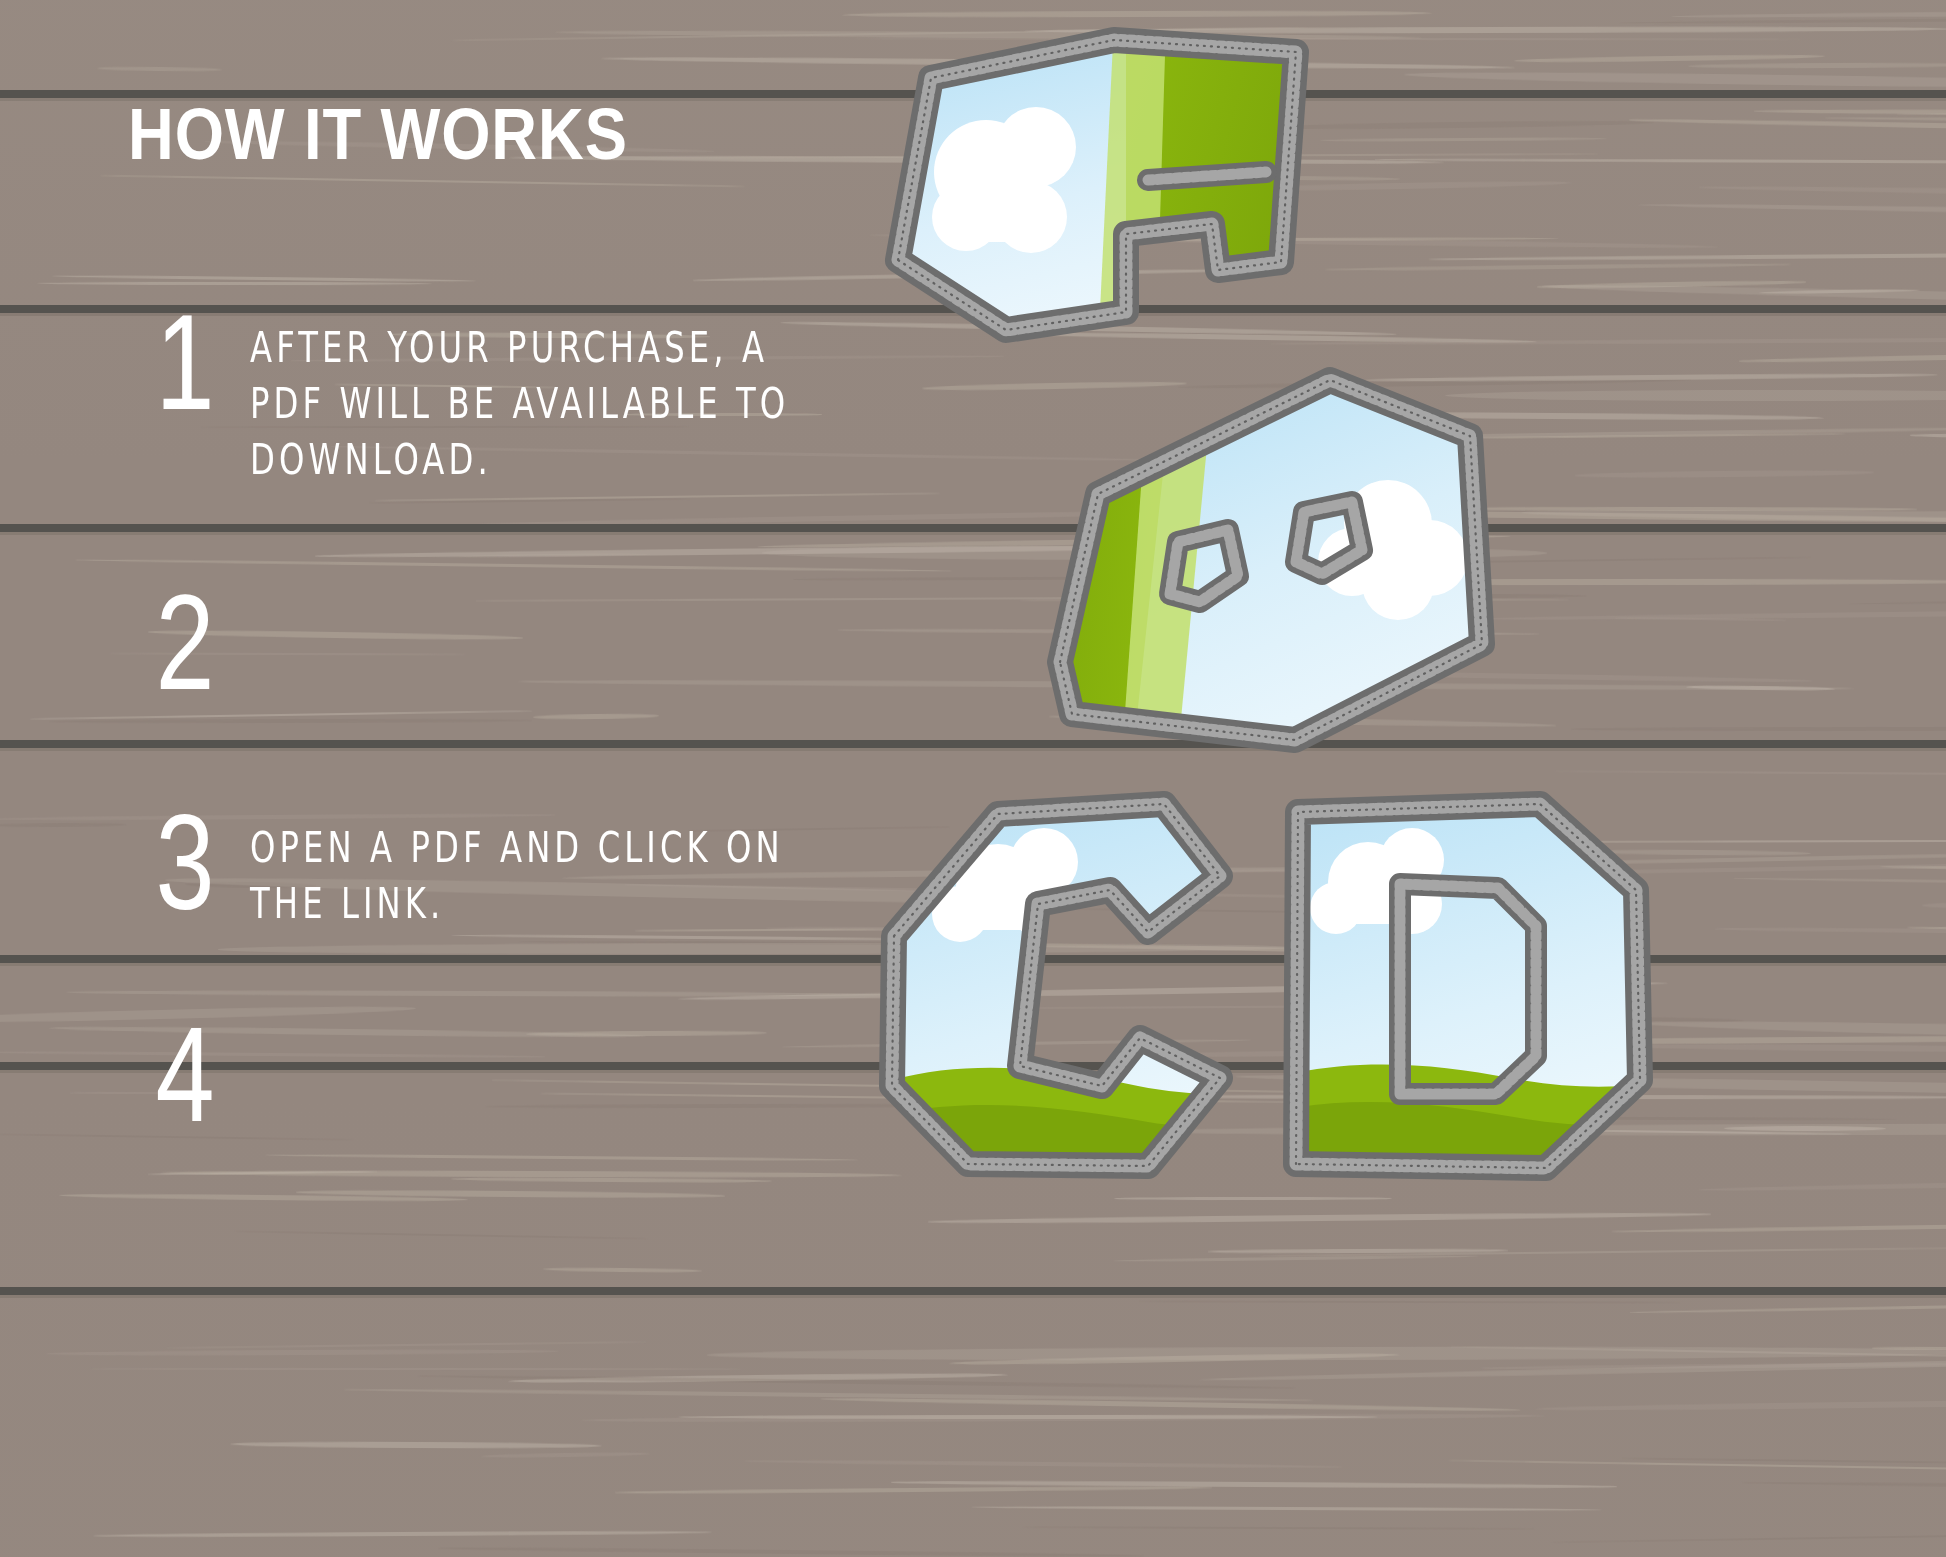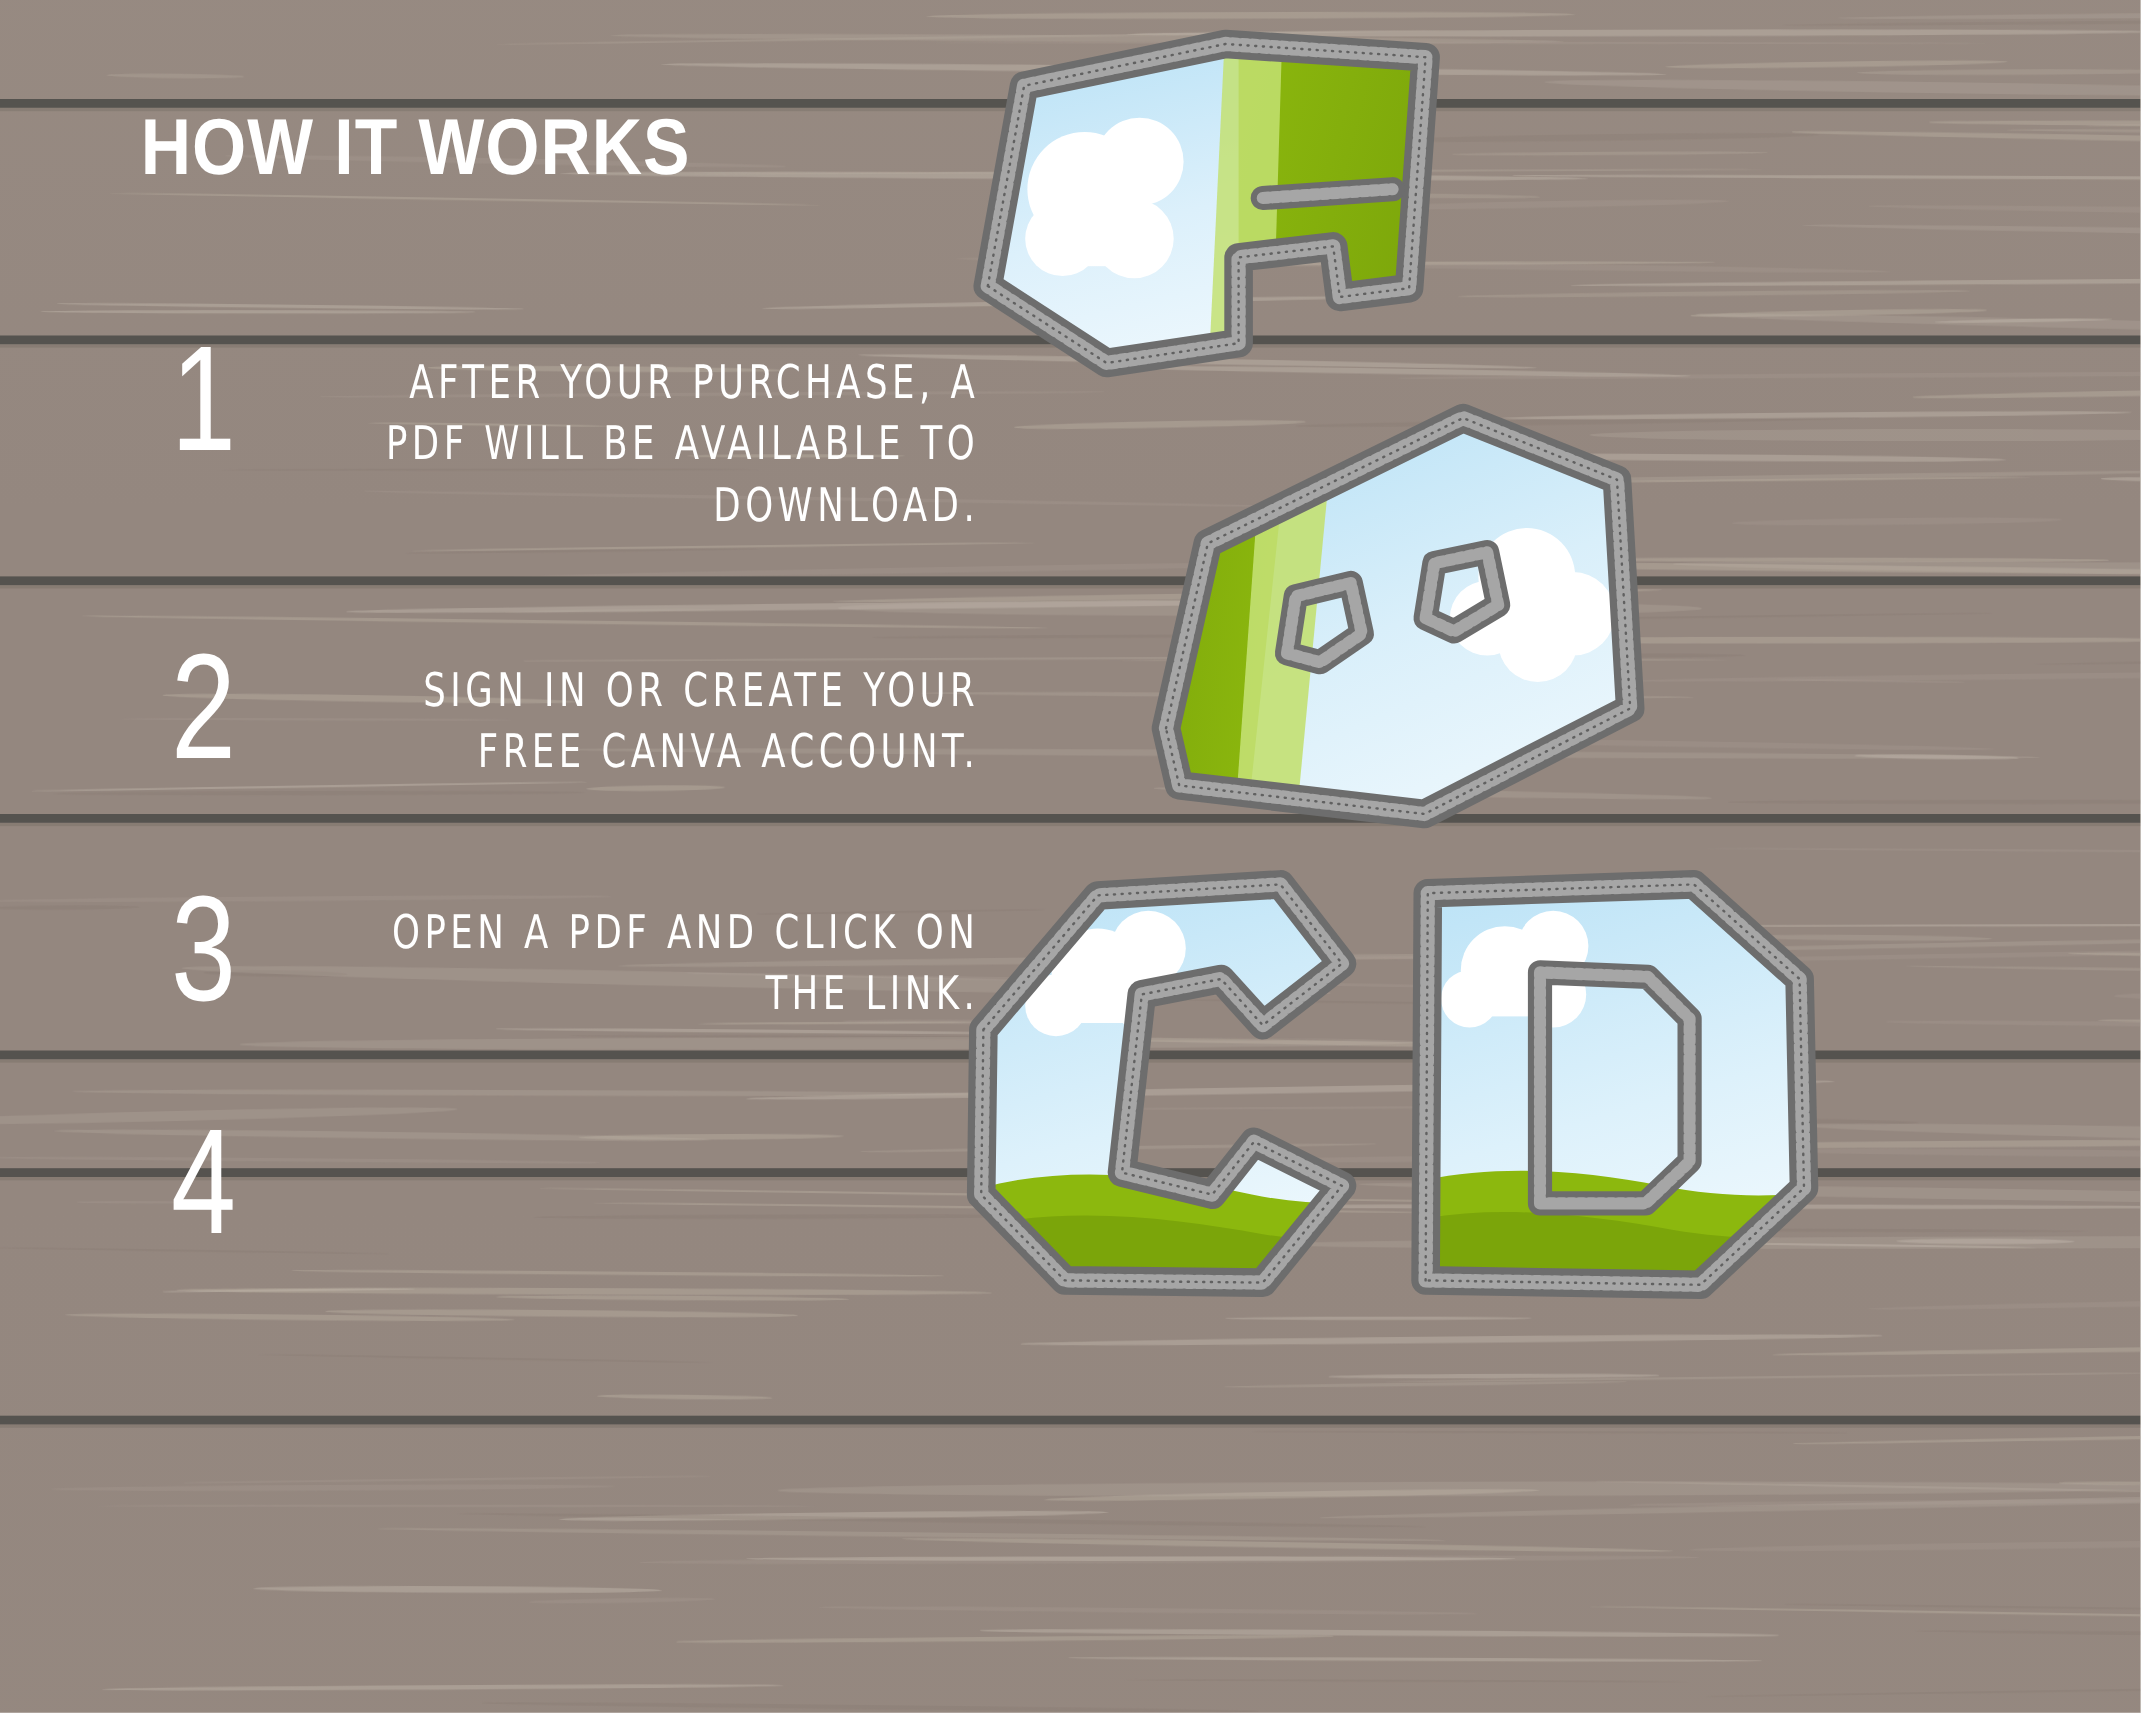--- a/index.html
+++ b/index.html
@@ -94,21 +94,20 @@
     line-height: 0.92;
     width: 130px;
     flex: 0 0 130px;
     text-align: center;
     transform: scaleX(0.78);
     transform-origin: center top;
   }
   .step-body {
     flex: 1 1 auto;
     padding-top: 16px;
-    text-align: right;
   }
   .step-line {
     color: #ffffff;
     font-family: "DejaVu Sans Condensed", "DejaVu Sans", sans-serif;
     font-size: 37px;
     line-height: 1.52;
     letter-spacing: 4.2px;
     text-transform: uppercase;
     white-space: nowrap;
     transform: scaleY(1.14) scaleX(0.97);
@@ -497,24 +496,20 @@
       <div class="step-num">1</div>
       <div class="step-body">
         <div class="step-line">AFTER YOUR PURCHASE, A</div>
         <div class="step-line">PDF WILL BE AVAILABLE TO</div>
         <div class="step-line">DOWNLOAD.</div>
       </div>
     </div>
 
     <div class="step" style="top:280px;">
       <div class="step-num">2</div>
-      <div class="step-body">
-        <div class="step-line">SIGN IN OR CREATE YOUR</div>
-        <div class="step-line">FREE CANVA ACCOUNT.</div>
-      </div>
     </div>
 
     <div class="step" style="top:500px;">
       <div class="step-num">3</div>
       <div class="step-body">
         <div class="step-line">OPEN A PDF AND CLICK ON</div>
         <div class="step-line">THE LINK.</div>
       </div>
     </div>
 

